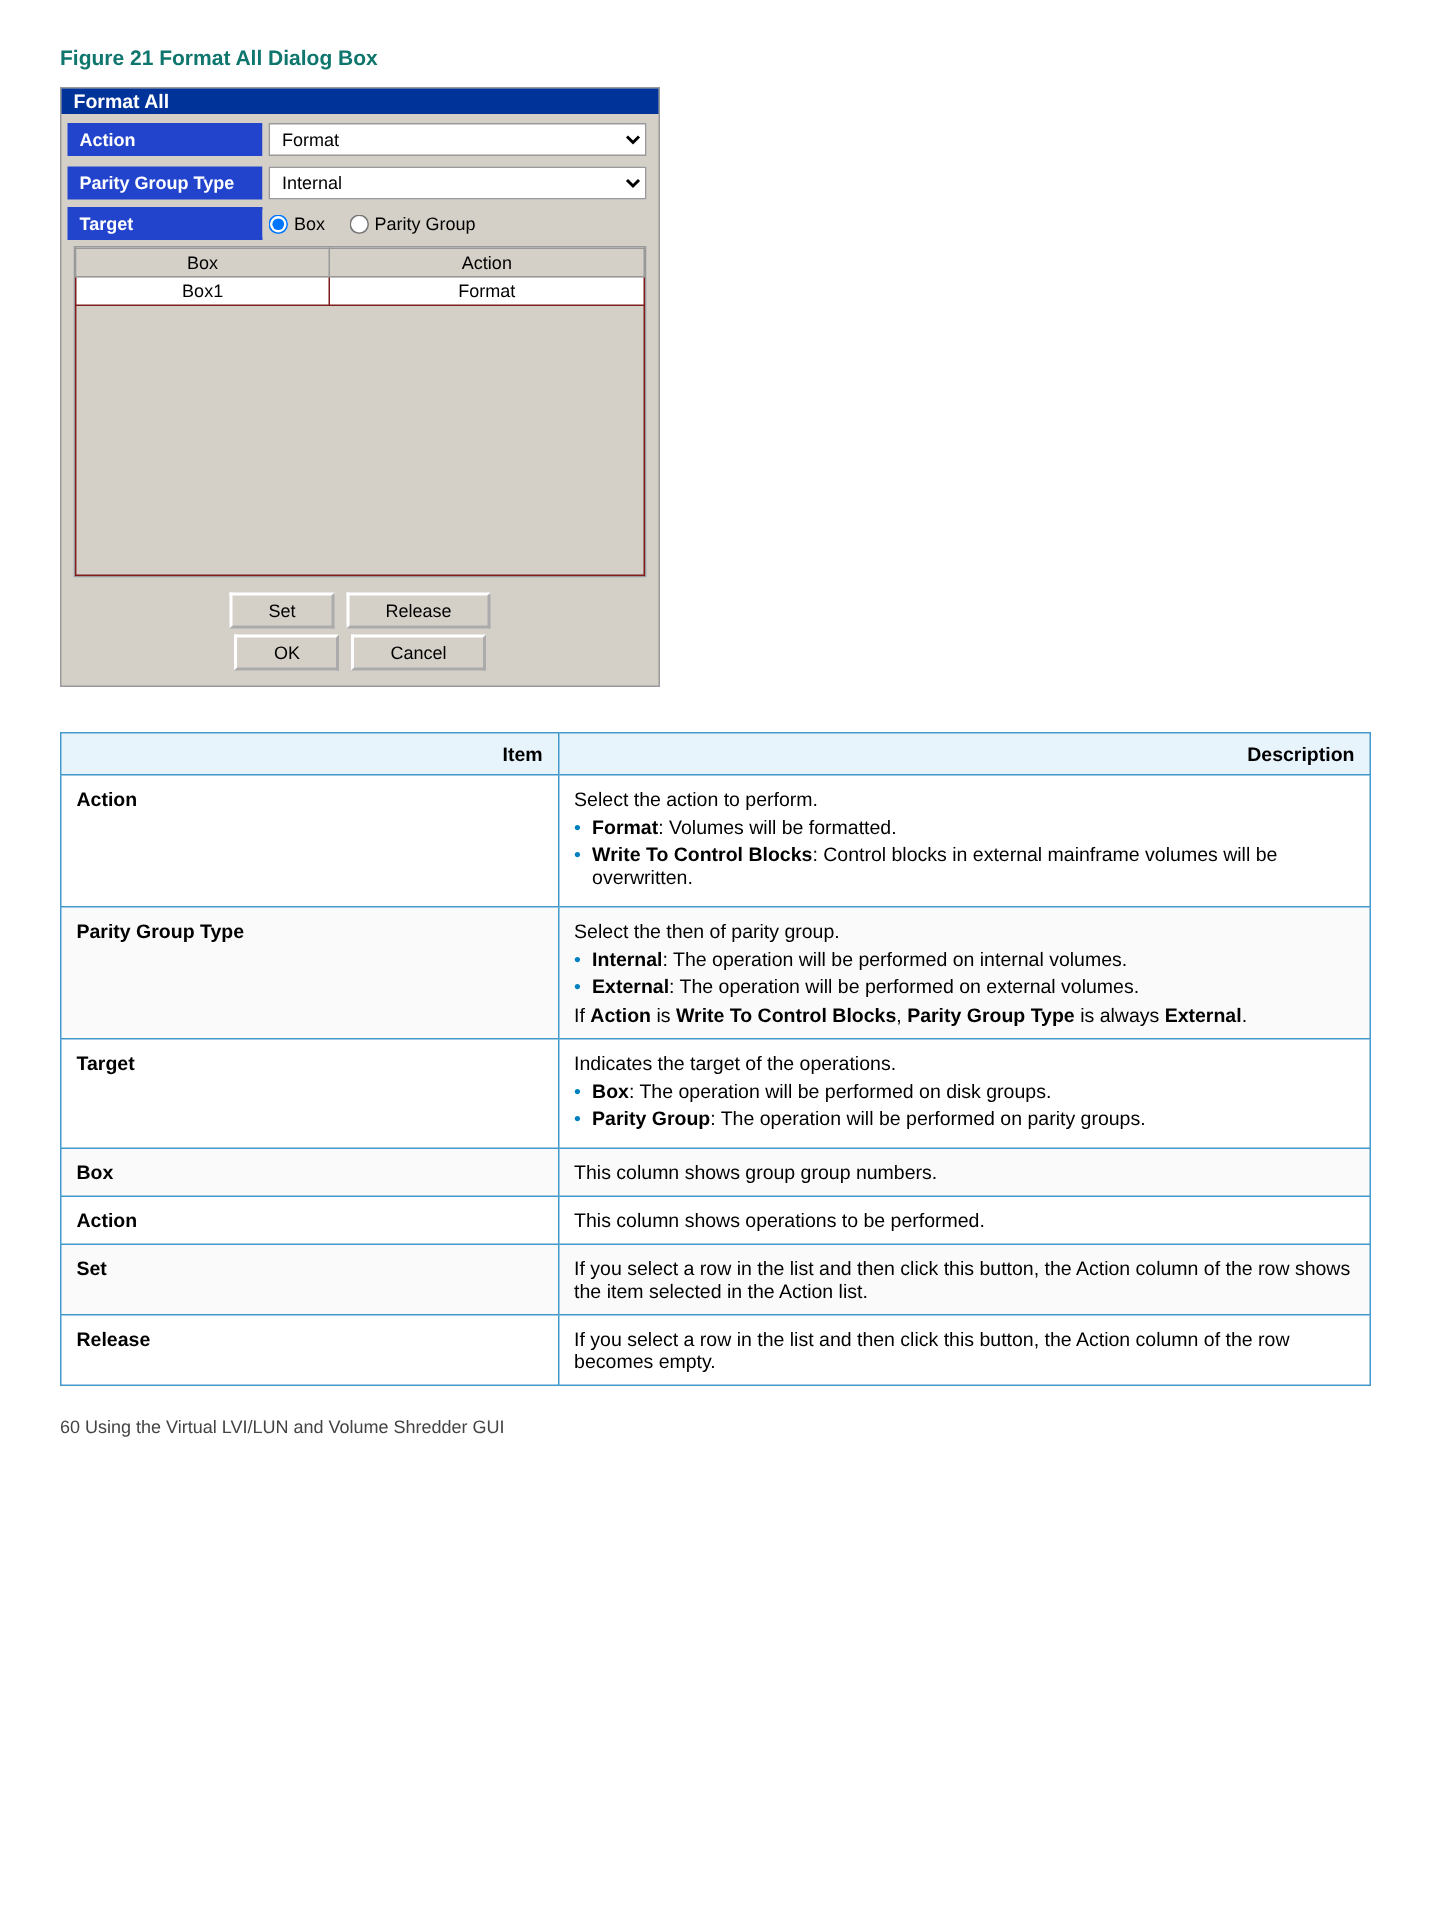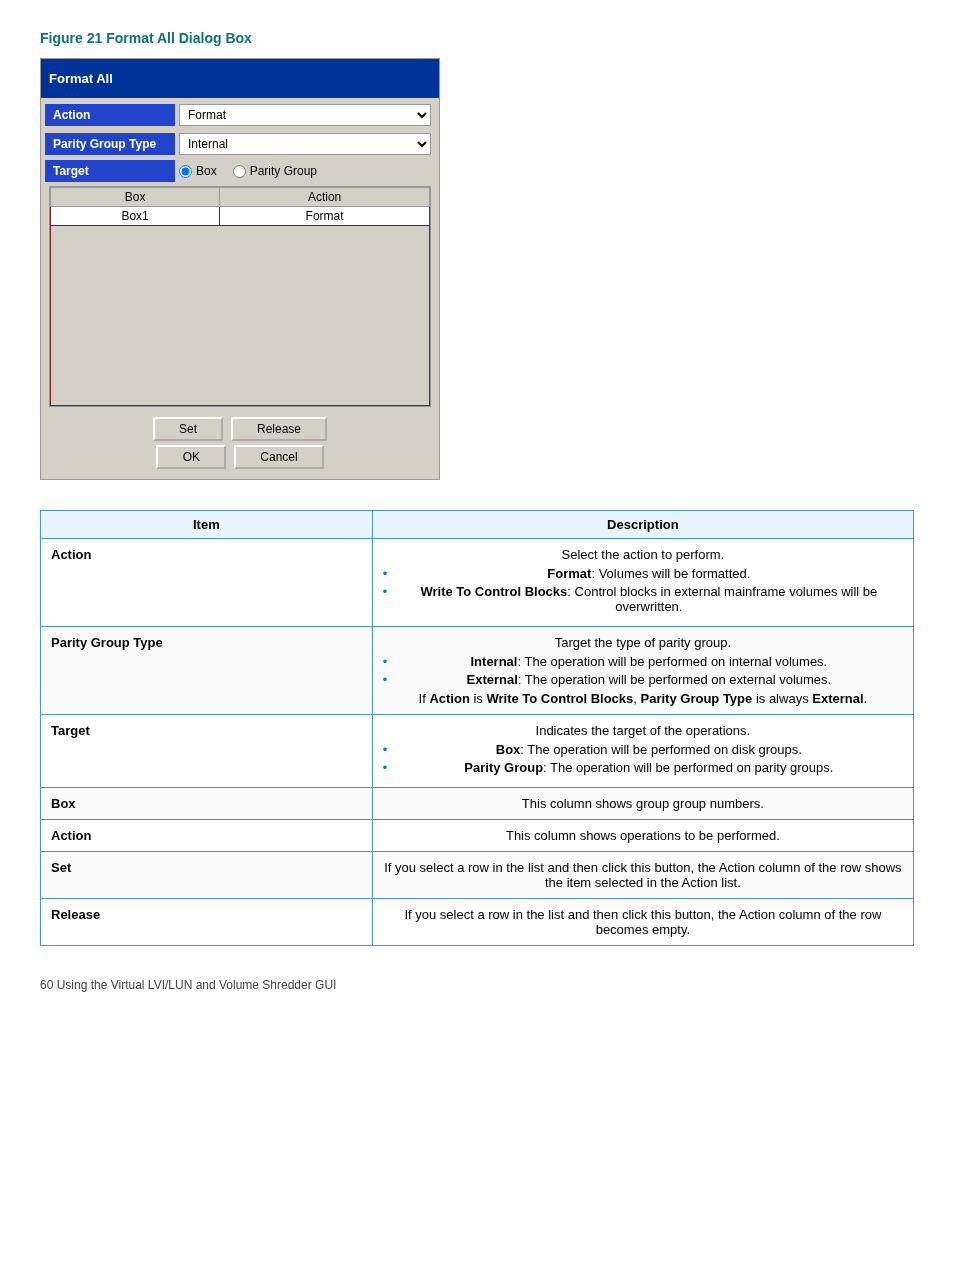--- a/index.html
+++ b/index.html
@@ -22,21 +22,21 @@
     .dialog-wrapper {
       border: 1px solid #999;
       width: 400px;
       background: #d4d0c8;
       margin-bottom: 30px;
     }
 
     .dialog-titlebar {
       background: #003399;
       color: #fff;
-      padding: 12px 8px;
+      padding: 1px 8px;
       font-size: 13px;
       font-weight: bold;
     }
 
     .dialog-body {
       padding: 4px;
     }
 
     .form-row {
       display: flex;
@@ -146,21 +146,21 @@
       width: 100%;
       border-collapse: collapse;
       border: 1px solid #4499cc;
       margin-top: 10px;
     }
 
     .ref-table th {
       background: #e8f4fc;
       border: 1px solid #4499cc;
       padding: 6px 10px;
-      text-align: center;
+      text-align: right;
       font-weight: bold;
       font-size: 13px;
     }
 
     .ref-table td {
       border: 1px solid #4499cc;
       padding: 8px 10px;
       vertical-align: top;
       font-size: 13px;
     }
@@ -169,21 +169,20 @@
       background: #fafafa;
     }
 
     .ref-table td:first-child {
       font-weight: bold;
       width: 38%;
     }
 
     .ref-table td:last-child {
       width: 62%;
-      text-align: center;
     }
 
     .bullet-list {
       list-style: none;
       padding: 0;
       margin: 4px 0;
     }
 
     .bullet-list li {
       padding-left: 12px;
@@ -192,21 +191,21 @@
     }
 
     .bullet-list li::before {
       content: "•";
       position: absolute;
       left: 0;
       color: #0080c0;
     }
 
     .page-footer {
-      margin-top: 32px;
+      margin-top: 20px;
       font-size: 12px;
       color: #444;
     }
   </style>
 </head>
 <body>
 
 <div class="figure-title">Figure 21  Format All Dialog Box</div>
 
 <div class="dialog-wrapper">
@@ -297,21 +296,21 @@
           <p>Select the action to perform.</p>
           <ul class="bullet-list">
             <li><strong>Format</strong>: Volumes will be formatted.</li>
             <li><strong>Write To Control Blocks</strong>: Control blocks in external mainframe volumes will be overwritten.</li>
           </ul>
         </td>
       </tr>
       <tr>
         <td>Parity Group Type</td>
         <td>
-          <p>Target the type of parity group.</p>
+          <p>Select the then of parity group.</p>
           <ul class="bullet-list">
             <li><strong>Internal</strong>: The operation will be performed on internal volumes.</li>
             <li><strong>External</strong>: The operation will be performed on external volumes.</li>
           </ul>
           <p style="margin-top: 4px;">If <strong>Action</strong> is <strong>Write To Control Blocks</strong>, <strong>Parity Group Type</strong> is always <strong>External</strong>.</p>
         </td>
       </tr>
       <tr>
         <td>Target</td>
         <td>

